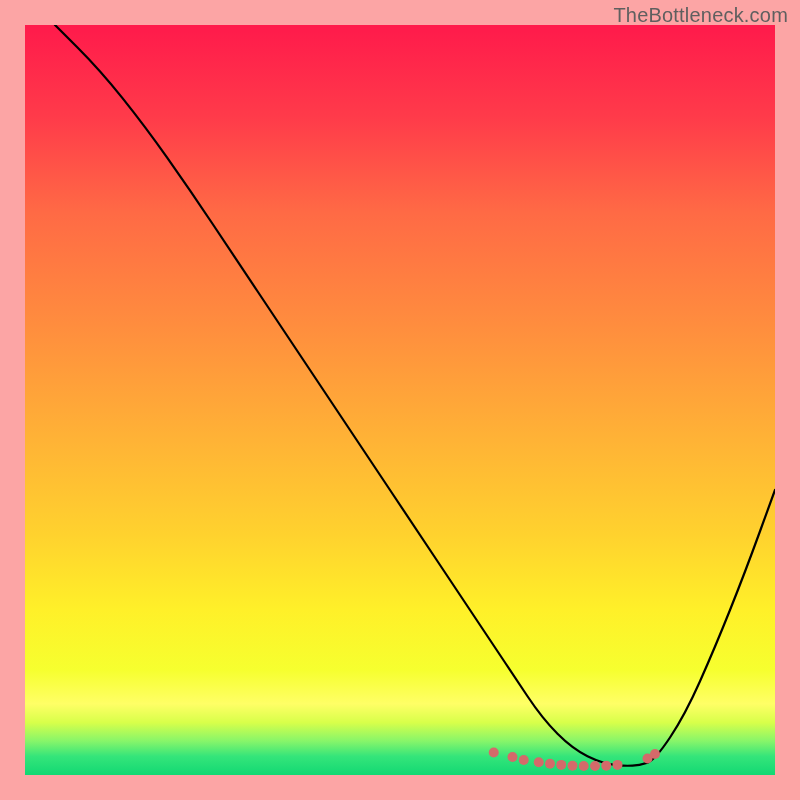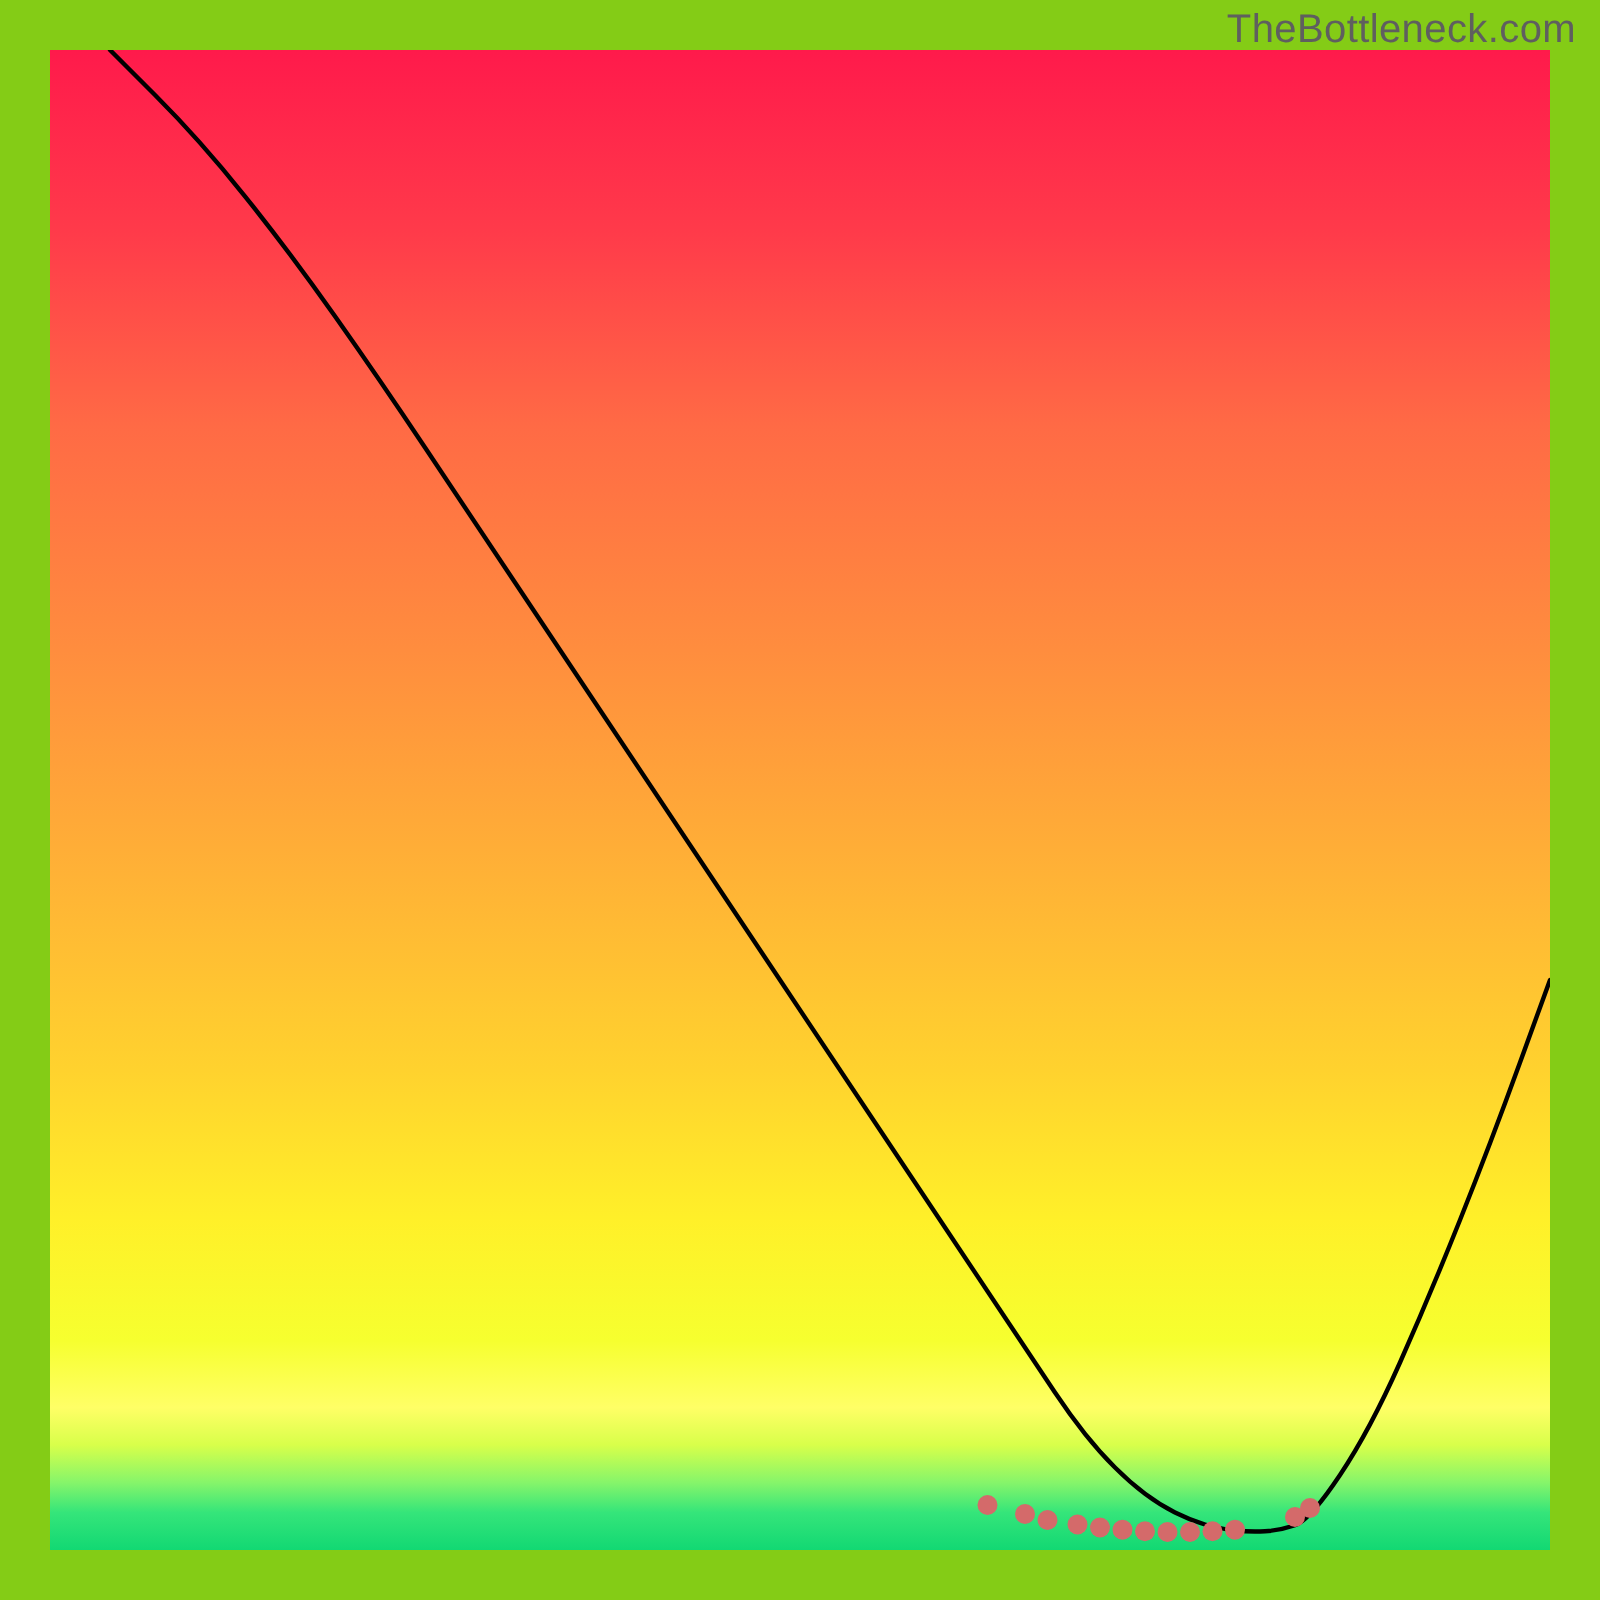--- a/index.html
+++ b/index.html
@@ -8,21 +8,21 @@
     width: 800px;
     height: 800px;
     background: #000;
     overflow: hidden;
     font-family: Arial, Helvetica, sans-serif;
   }
   .stage {
     position: relative;
     width: 800px;
     height: 800px;
-    background: #84cc16;
+    background: #fca5a5;
   }
   .watermark {
     position: absolute;
     top: 4px;
     right: 12px;
     color: #5f5f5f;
     font-size: 20px;
     font-weight: 500;
     letter-spacing: 0.2px;
     z-index: 10;

